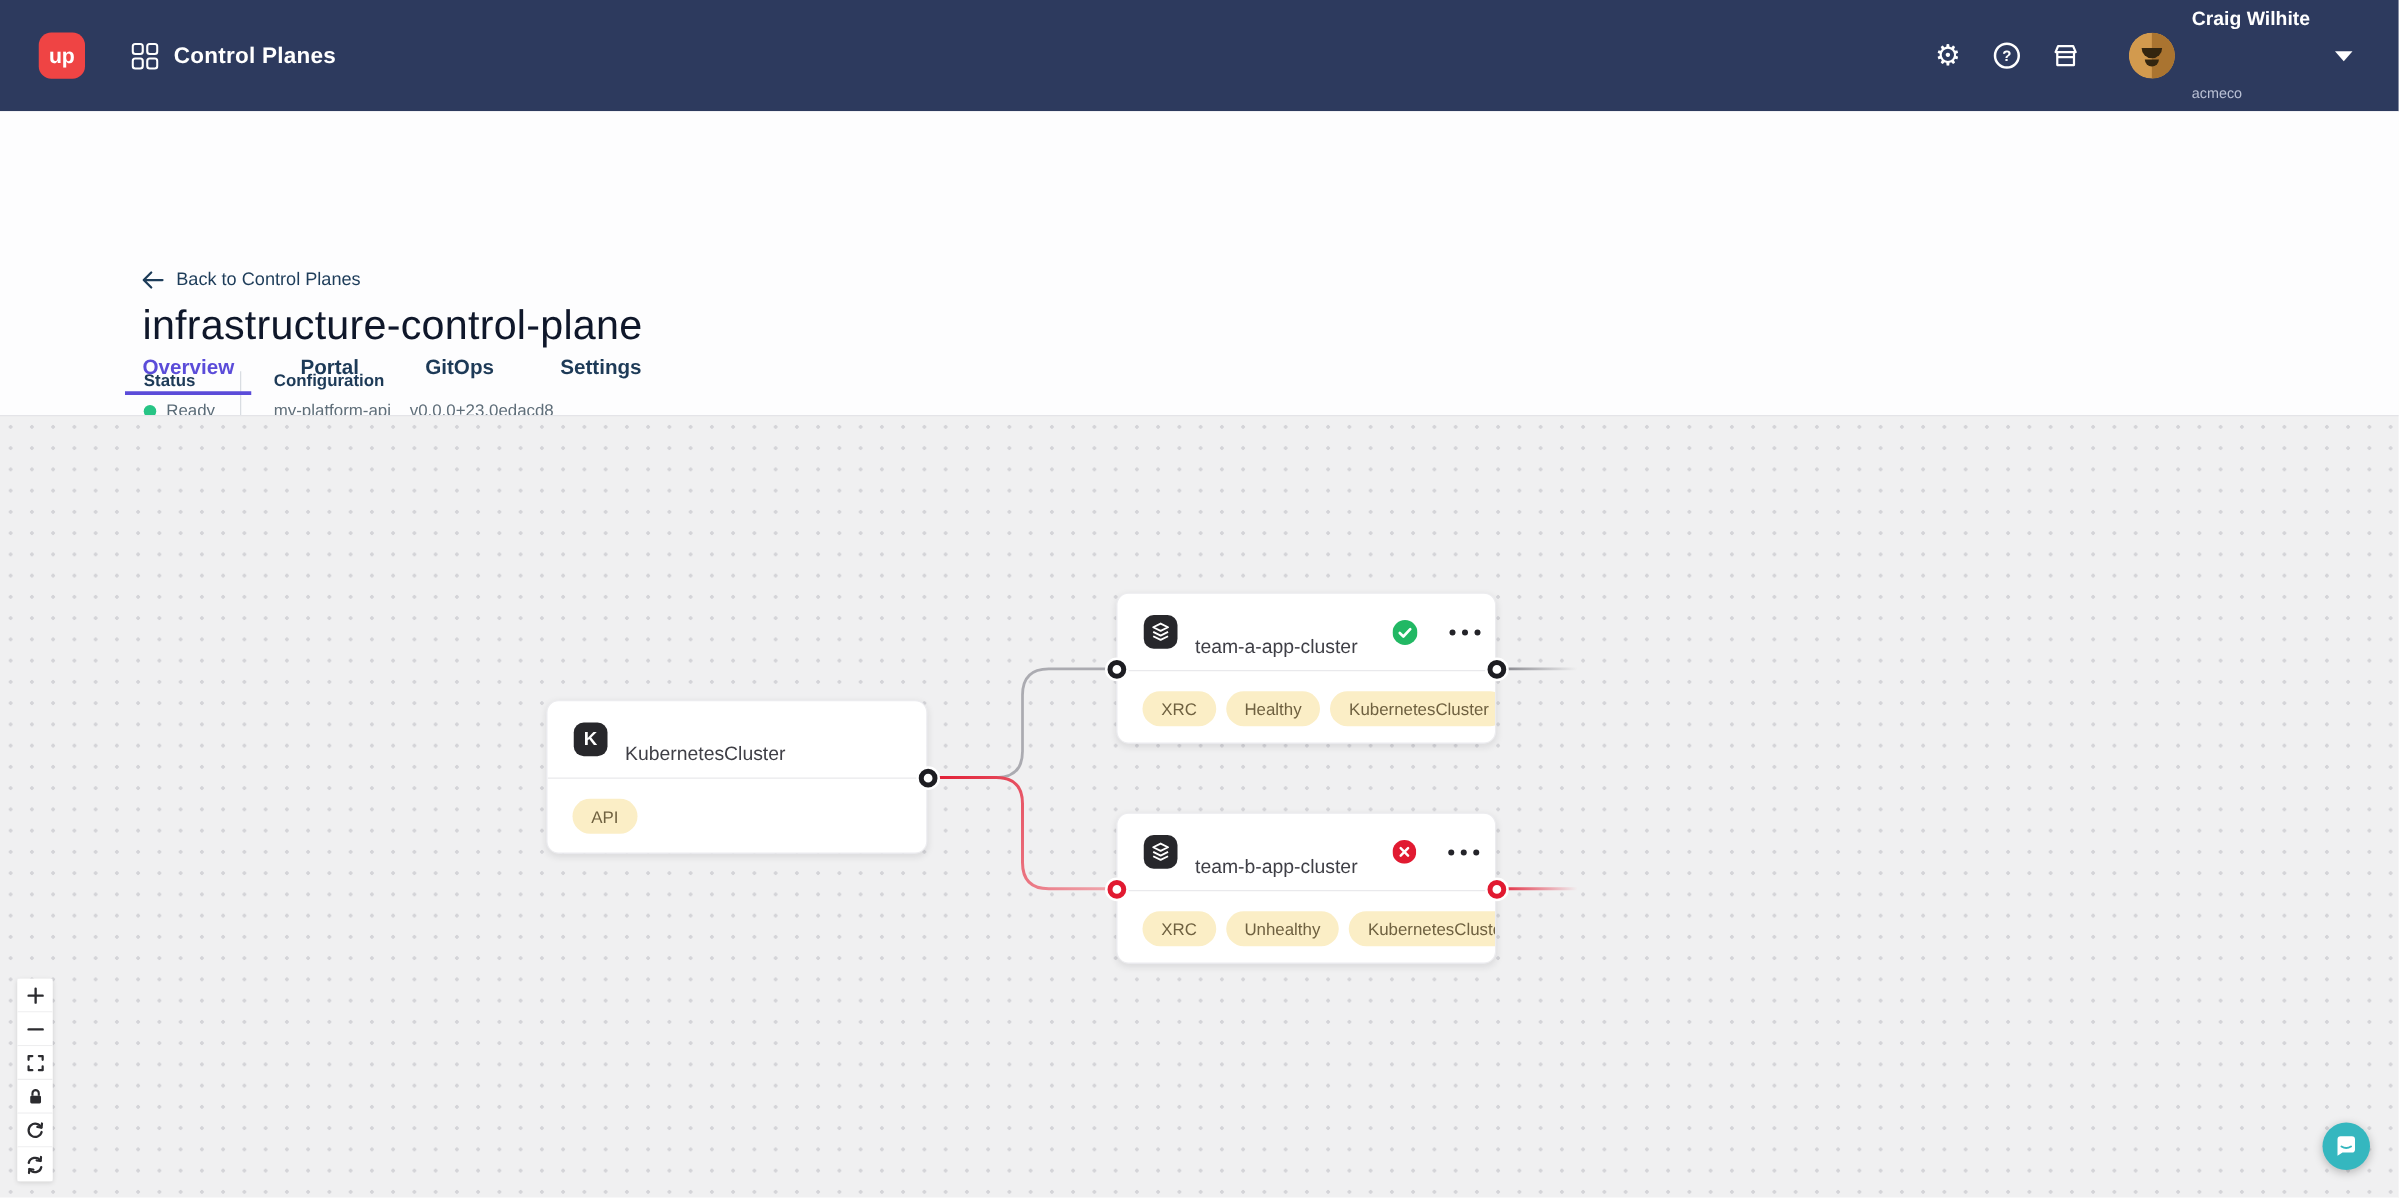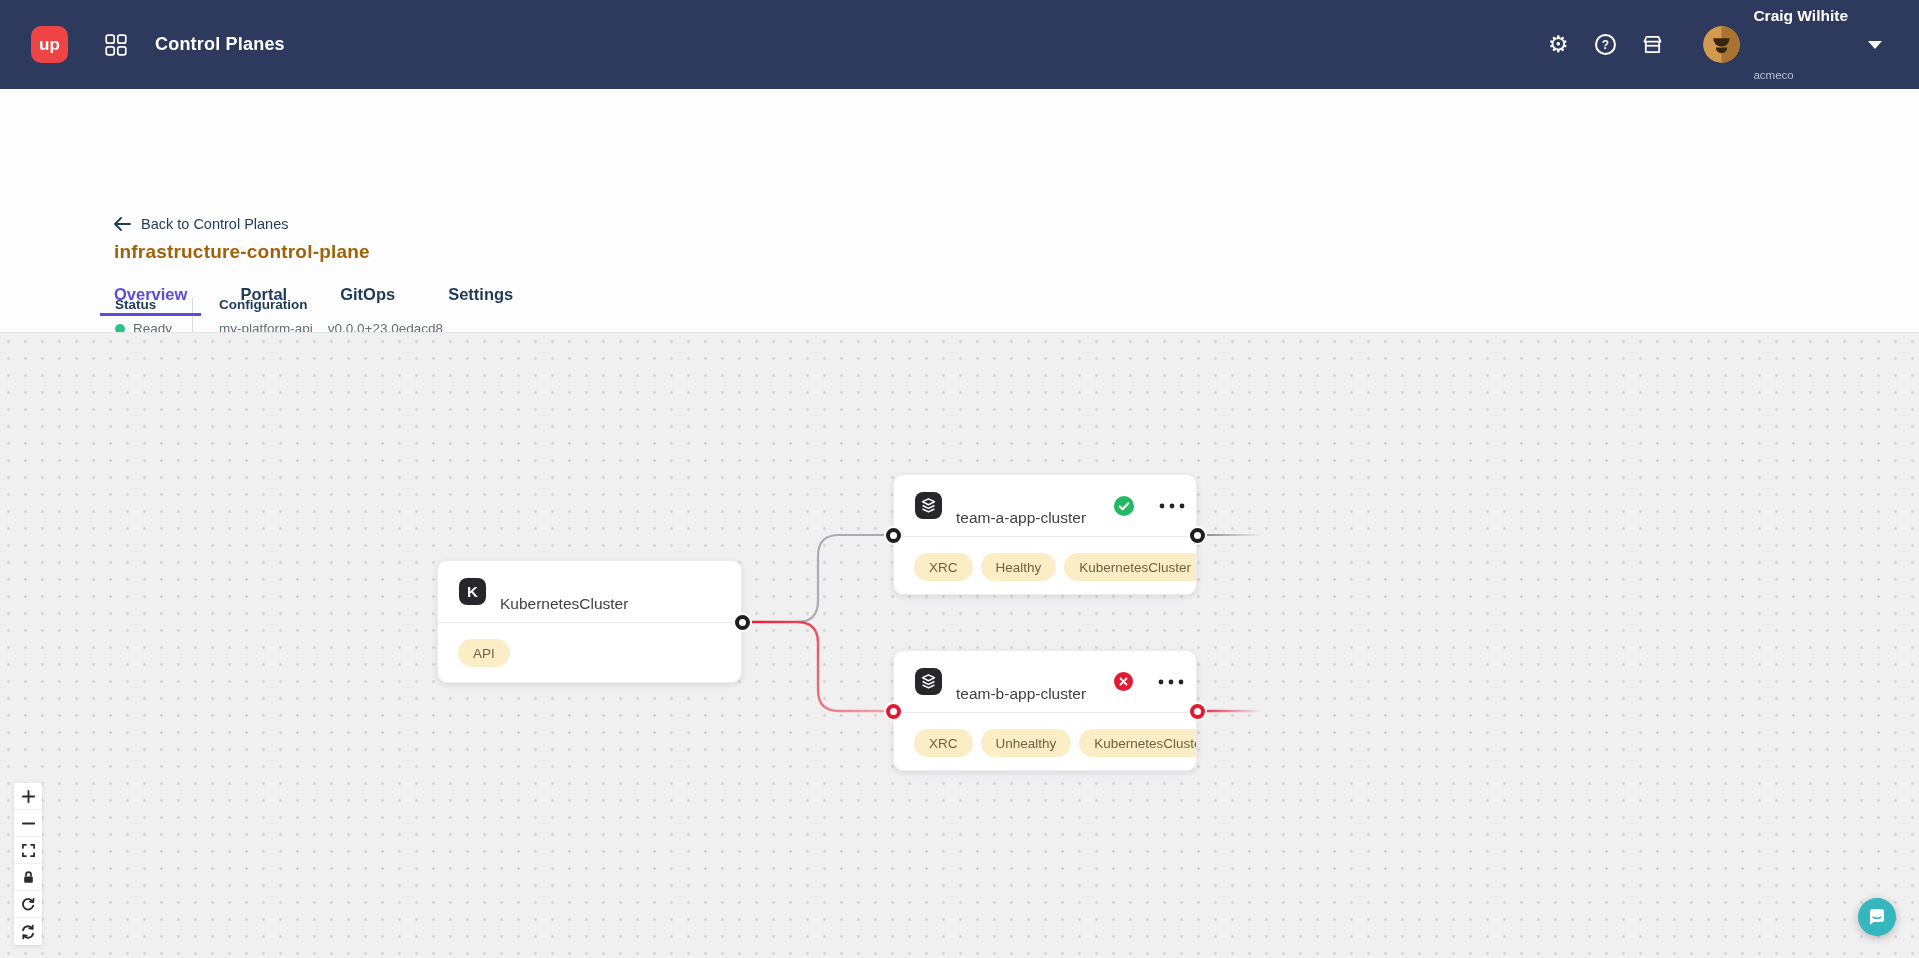--- a/index.html
+++ b/index.html
@@ -5,41 +5,41 @@
   * { margin:0; padding:0; box-sizing:border-box; }
   html,body { width:1919px; height:958px; overflow:hidden;
     font-family:"Liberation Sans", sans-serif; background:#fdfdfe; }
 
   
   .navbar { position:relative; height:89px; background:#2d3a5e;
     display:flex; align-items:center; }
   .logo { position:absolute; left:31px; top:26px; width:37px; height:37px;
     background:#ef4444; border-radius:10px; color:#fff; font-weight:bold;
     font-size:17px; display:flex; align-items:center; justify-content:center; cursor:pointer; }
-  .app-head { position:absolute; left:104px; top:0; height:89px; display:flex; align-items:center; gap:27px; }
+  .app-head { position:absolute; left:104px; top:0; height:89px; display:flex; align-items:center; gap:11px; }
   .app-title { color:#fff; font-size:18px; font-weight:bold; letter-spacing:.2px; }
   .nav-right { position:absolute; right:37px; top:0; height:89px; display:flex; align-items:center; }
   .nav-icon { width:24px; height:24px; display:flex; align-items:center; justify-content:center;
     margin-left:23px; color:#fff; cursor:pointer; }
   .gear-glyph { font-size:23px; line-height:1; color:#fff; }
   .help-circle { width:21px; height:21px; border:2px solid #fff; border-radius:50%;
     display:flex; align-items:center; justify-content:center; font-size:12px; font-weight:bold; color:#fff; }
   .avatar { width:37px; height:37px; border-radius:50%; overflow:hidden; margin-left:39px; cursor:pointer; }
   .user-block { margin-left:13px; cursor:pointer; }
   .user-name { color:#fff; font-size:15.5px; font-weight:bold; line-height:18px; }
   .user-org { color:#b9c0d4; font-size:11.5px; line-height:13px;margin-top:44px; }
   .caret-down { margin-left:20px; width:0; height:0; border-left:7px solid transparent;
     border-right:7px solid transparent; border-top:8px solid #fff; cursor:pointer; }
 
   
   .page-header { background:#fdfdfe; height:243px; position:relative; }
   .back-link { position:absolute; left:113px; top:127px; display:flex; align-items:center; gap:9px;
     color:#1d3c59; font-size:14.5px; cursor:pointer; }
-  .page-title { position:absolute; left:114px; top:152px; font-size:19px; font-weight:700;
-    color:#a16207; letter-spacing:.2px; }
+  .page-title { position:absolute; left:114px; top:152px; font-size:33px; font-weight:400;
+    color:#0f172a; letter-spacing:.2px; }
   .meta-row { position:absolute; left:115px; top:208px; display:flex; }
   .meta-col { display:flex; flex-direction:column; gap:9px; }
   .meta-col.status { width:77px; }
   .meta-divider { width:1px; background:#d9dde2; margin:0 0 0 0; }
   .meta-col.config { padding-left:26px; }
   .meta-label { font-size:13.5px; font-weight:bold; color:#1d3a57; }
   .status-value { display:flex; align-items:center; gap:8px; font-size:13.5px; color:#5a6b77; }
   .status-dot { width:10px; height:10px; border-radius:50%; background:#27c485; }
   .config-value { font-size:13.5px; color:#5f6e79; display:flex; gap:15px; }
 

